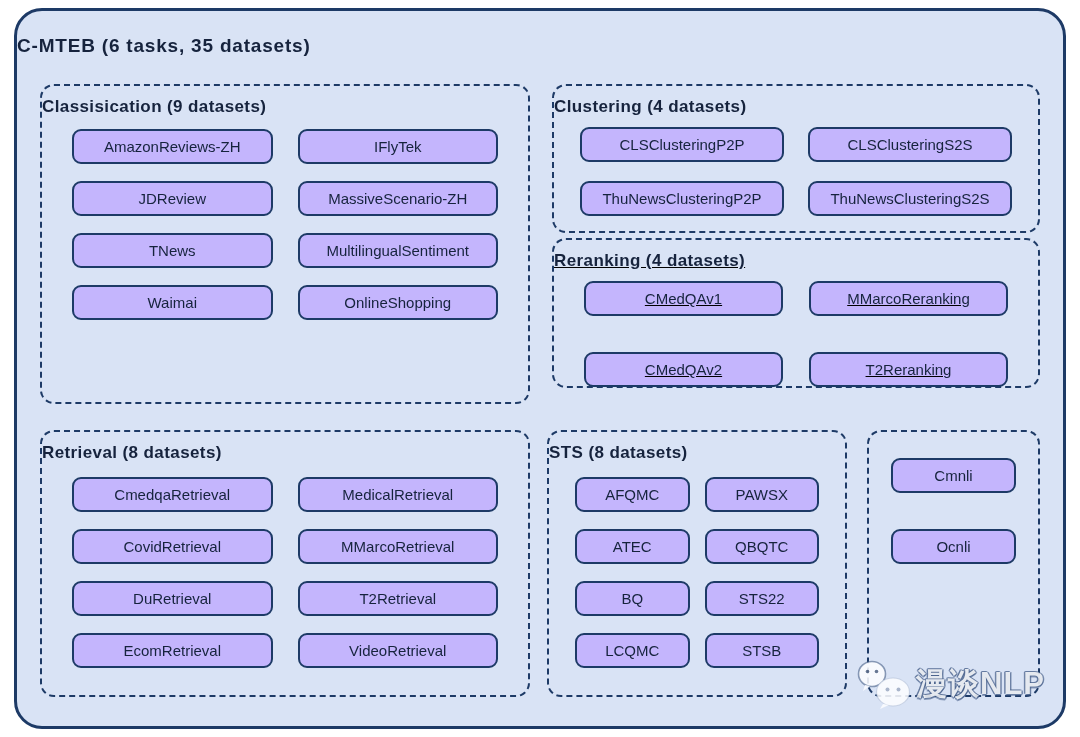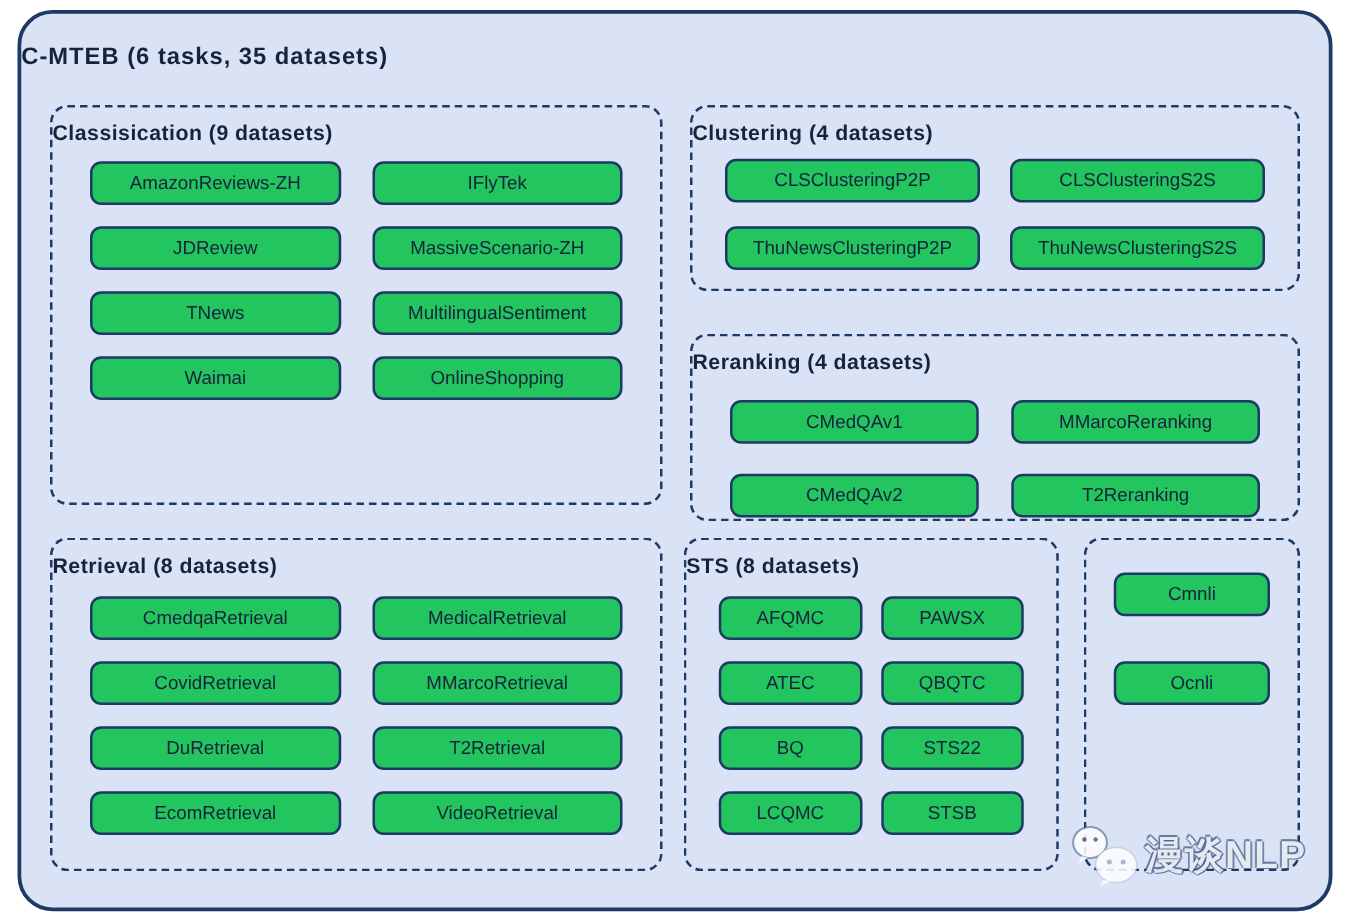--- a/index.html
+++ b/index.html
@@ -40,38 +40,38 @@
     margin-top: 11px;
   }
   .grid {
     display: grid;
     grid-template-columns: 1fr 1fr;
   }
   .box {
     height: 35px;
     border: 2px solid #1d3a66;
     border-radius: 9px;
-    background: #22c55e;
+    background: #c4b5fd;
     display: flex;
     align-items: center;
     justify-content: center;
     font-size: 15px;
     font-weight: 500;
     color: #16233d;
     white-space: nowrap;
   }
   
   #sec-classification { left: 23px;  top: 73px;  width: 490px; height: 320px; }
   #sec-classification .grid { margin: 12px 30px 0 30px; gap: 17px 25px; }
 
   #sec-clustering     { left: 535px; top: 73px;  width: 488px; height: 149px; }
   #sec-clustering .grid { margin: 10px 26px 0 26px; gap: 19px 24px; }
 
-  #sec-reranking      { left: 535px; top: 256px; width: 488px; height: 150px; }
-  #sec-reranking .grid { margin: 20px 30px 0 30px; gap: 24px 26px; }
+  #sec-reranking      { left: 535px; top: 227px; width: 488px; height: 150px; text-decoration: underline; }
+  #sec-reranking .grid { margin: 10px 30px 0 30px; gap: 36px 26px; }
 
   #sec-retrieval      { left: 23px;  top: 419px; width: 490px; height: 267px; }
   #sec-retrieval .grid { margin: 14px 30px 0 30px; gap: 17px 25px; }
 
   #sec-sts            { left: 530px; top: 419px; width: 300px; height: 267px; }
   #sec-sts .grid { margin: 14px 26px 0 26px; gap: 17px 15px; }
 
   #sec-pairclf        { left: 850px; top: 419px; width: 173px; height: 267px; }
   #sec-pairclf .sec-title { margin-top: 32px; line-height: 26px; }
   #sec-pairclf .grid {

